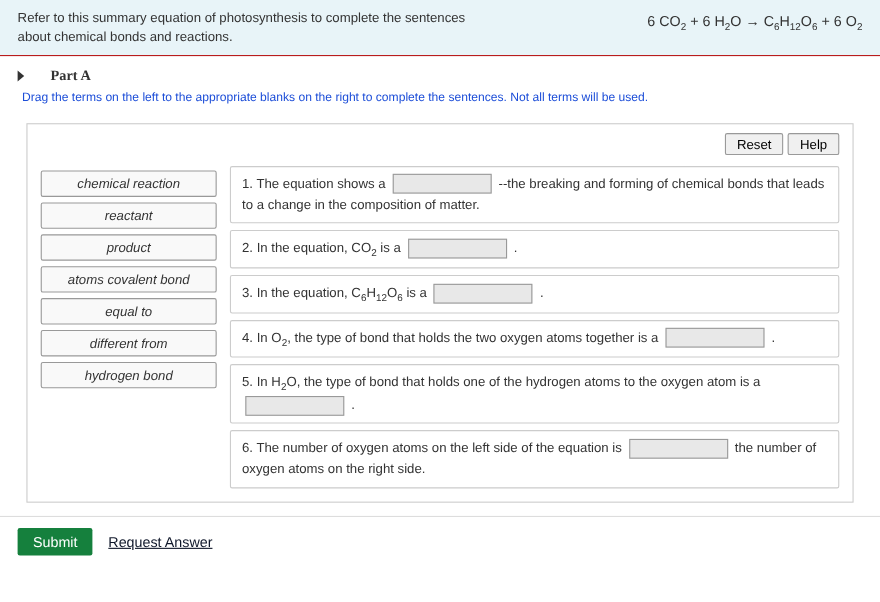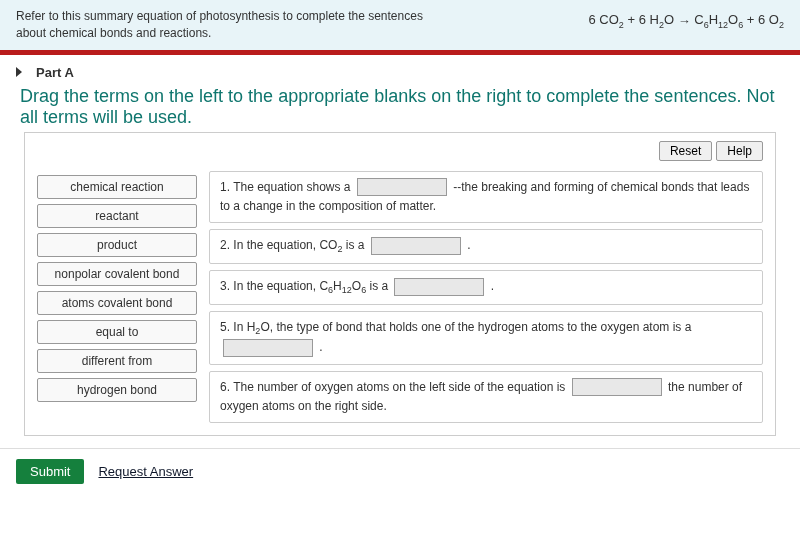--- a/index.html
+++ b/index.html
@@ -13,60 +13,61 @@
     }
 
     .header-bar {
       background: #e8f4f8;
       padding: 8px 16px;
       font-size: 12px;
       color: #333;
       display: flex;
       justify-content: space-between;
       align-items: flex-start;
-      border-bottom: 5px solid #b91c1c;
+      border-bottom: 1px solid #b91c1c;
     }
 
     .header-instruction {
       max-width: 420px;
       line-height: 1.4;
     }
 
     .header-equation {
       font-size: 13px;
       text-align: right;
       line-height: 1.8;
     }
 
     .part-section {
       padding: 10px 16px 4px 16px;
     }
 
     .part-header {
       display: flex;
       align-items: center;
-      gap: 14px;
+      gap: 24px;
       font-weight: bold;
       font-size: 13px;
       margin-bottom: 6px;
+      font-family: Liberation Serif, serif;
     }
 
     .triangle {
       width: 0;
       height: 0;
       border-left: 6px solid #333;
       border-top: 5px solid transparent;
       border-bottom: 5px solid transparent;
       display: inline-block;
     }
 
     .drag-instructions {
-      font-size: 18px;
-      color: #0f766e;
-      margin-bottom: 4px;
+      font-size: 11px;
+      color: #1d4ed8;
+      margin-bottom: 17px;
       padding: 0 4px;
     }
 
     .main-box {
       border: 1px solid #ccc;
       margin: 0 8px;
       padding: 8px 12px 12px 12px;
       background: #fff;
     }
 
@@ -101,20 +102,21 @@
     }
 
     .term-item {
       border: 1px solid #999;
       padding: 4px 8px;
       text-align: center;
       font-size: 12px;
       cursor: grab;
       background: #f9f9f9;
       border-radius: 2px;
+      font-style: italic;
     }
 
     .questions-column {
       flex: 1;
       display: flex;
       flex-direction: column;
       gap: 6px;
     }
 
     .question-box {
@@ -190,21 +192,20 @@
       <button class="toolbar-btn">Reset</button>
       <button class="toolbar-btn">Help</button>
     </div>
 
     <div class="content-area">
 
       <div class="terms-column">
         <div class="term-item">chemical reaction</div>
         <div class="term-item">reactant</div>
         <div class="term-item">product</div>
-        <div class="term-item">nonpolar covalent bond</div>
         <div class="term-item">atoms covalent bond</div>
         <div class="term-item">equal to</div>
         <div class="term-item">different from</div>
         <div class="term-item">hydrogen bond</div>
       </div>
 
       <div class="questions-column">
 
         <div class="question-box">
           <span>1. The equation shows a </span>
@@ -217,20 +218,25 @@
           <span class="drop-blank"></span>
           <span>.</span>
         </div>
 
         <div class="question-box">
           <span>3. In the equation, C<sub>6</sub>H<sub>12</sub>O<sub>6</sub> is a </span>
           <span class="drop-blank"></span>
           <span>.</span>
         </div>
 
+        <div class="question-box">
+          <span>4. In O<sub>2</sub>, the type of bond that holds the two oxygen atoms together is a </span>
+          <span class="drop-blank"></span>
+          <span>.</span>
+        </div>
 
         <div class="question-box">
           <span>5. In H<sub>2</sub>O, the type of bond that holds one of the hydrogen atoms to the oxygen atom is a </span>
           <span class="drop-blank"></span>
           <span>.</span>
         </div>
 
         <div class="question-box">
           <span>6. The number of oxygen atoms on the left side of the equation is </span>
           <span class="drop-blank"></span>

